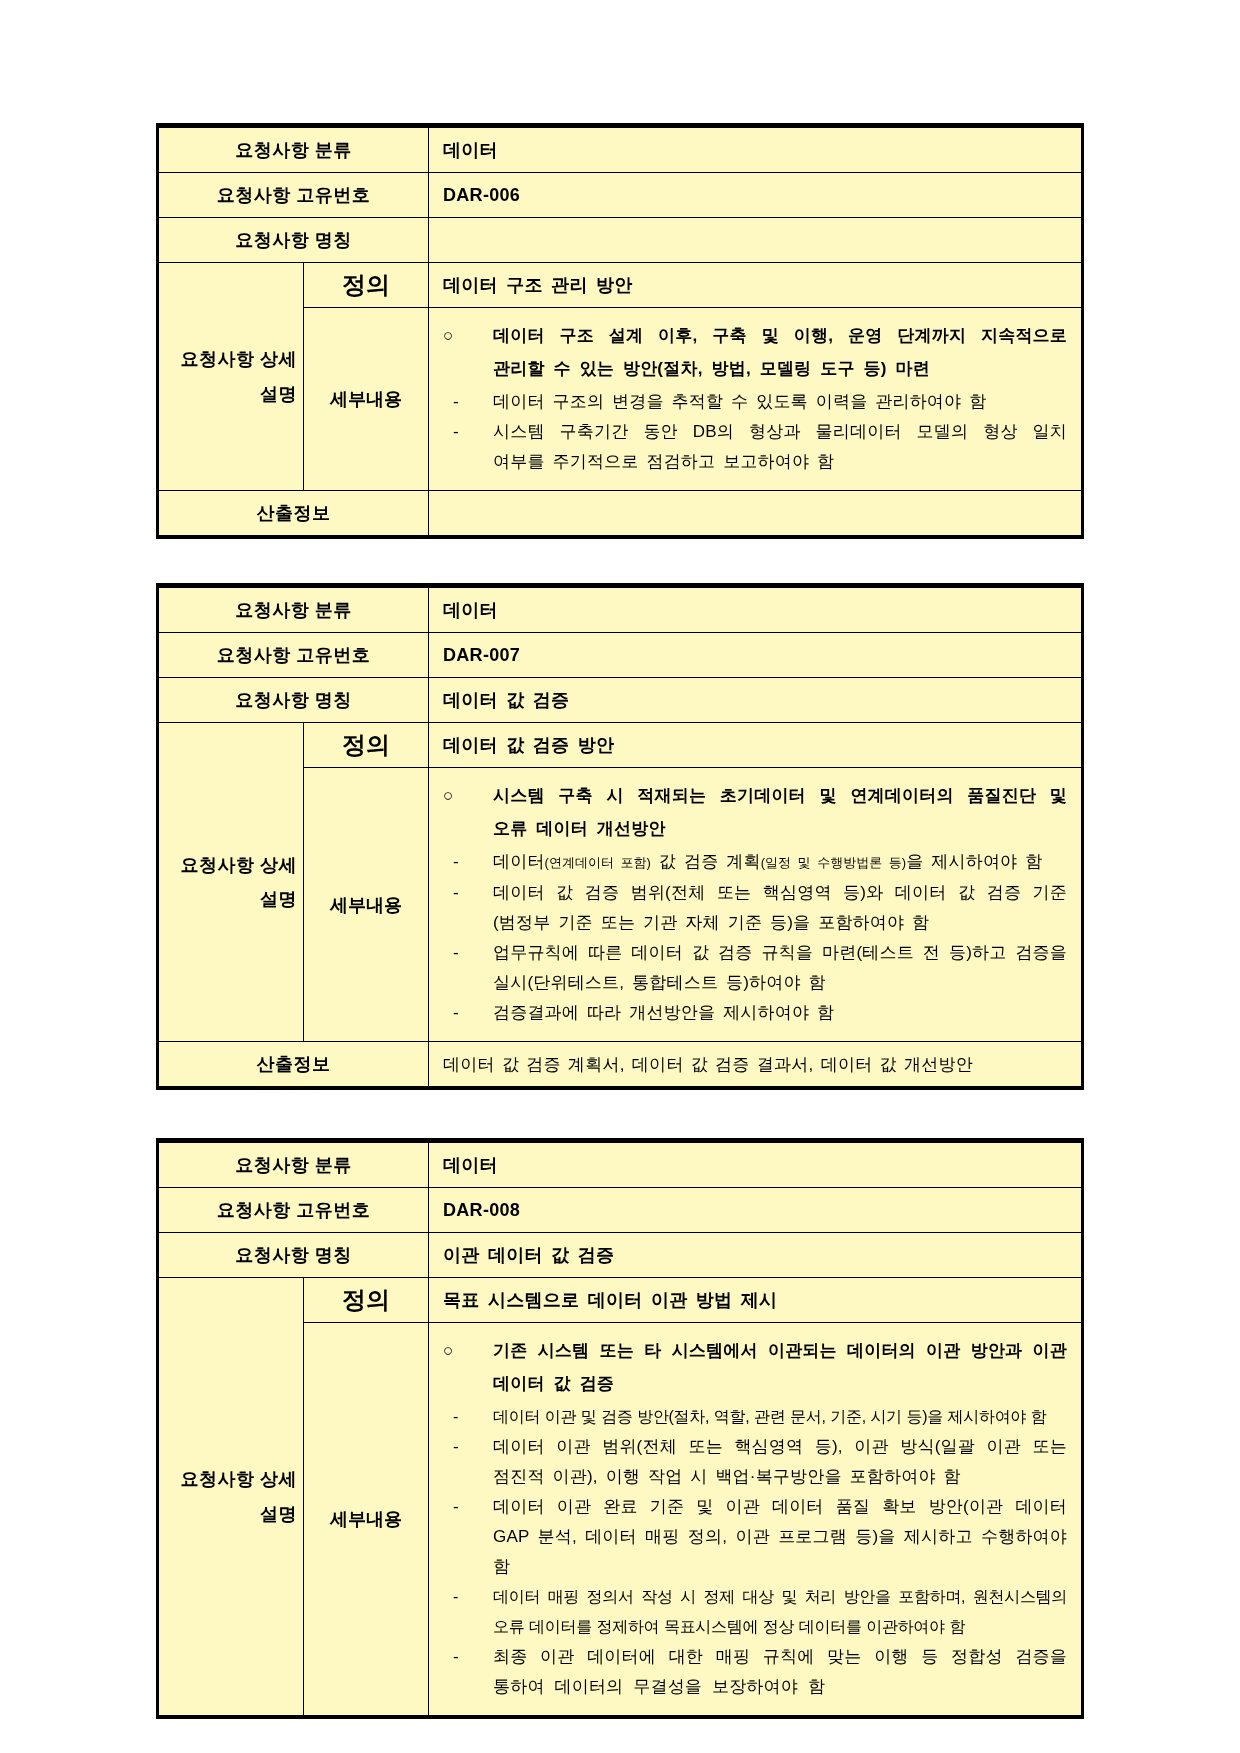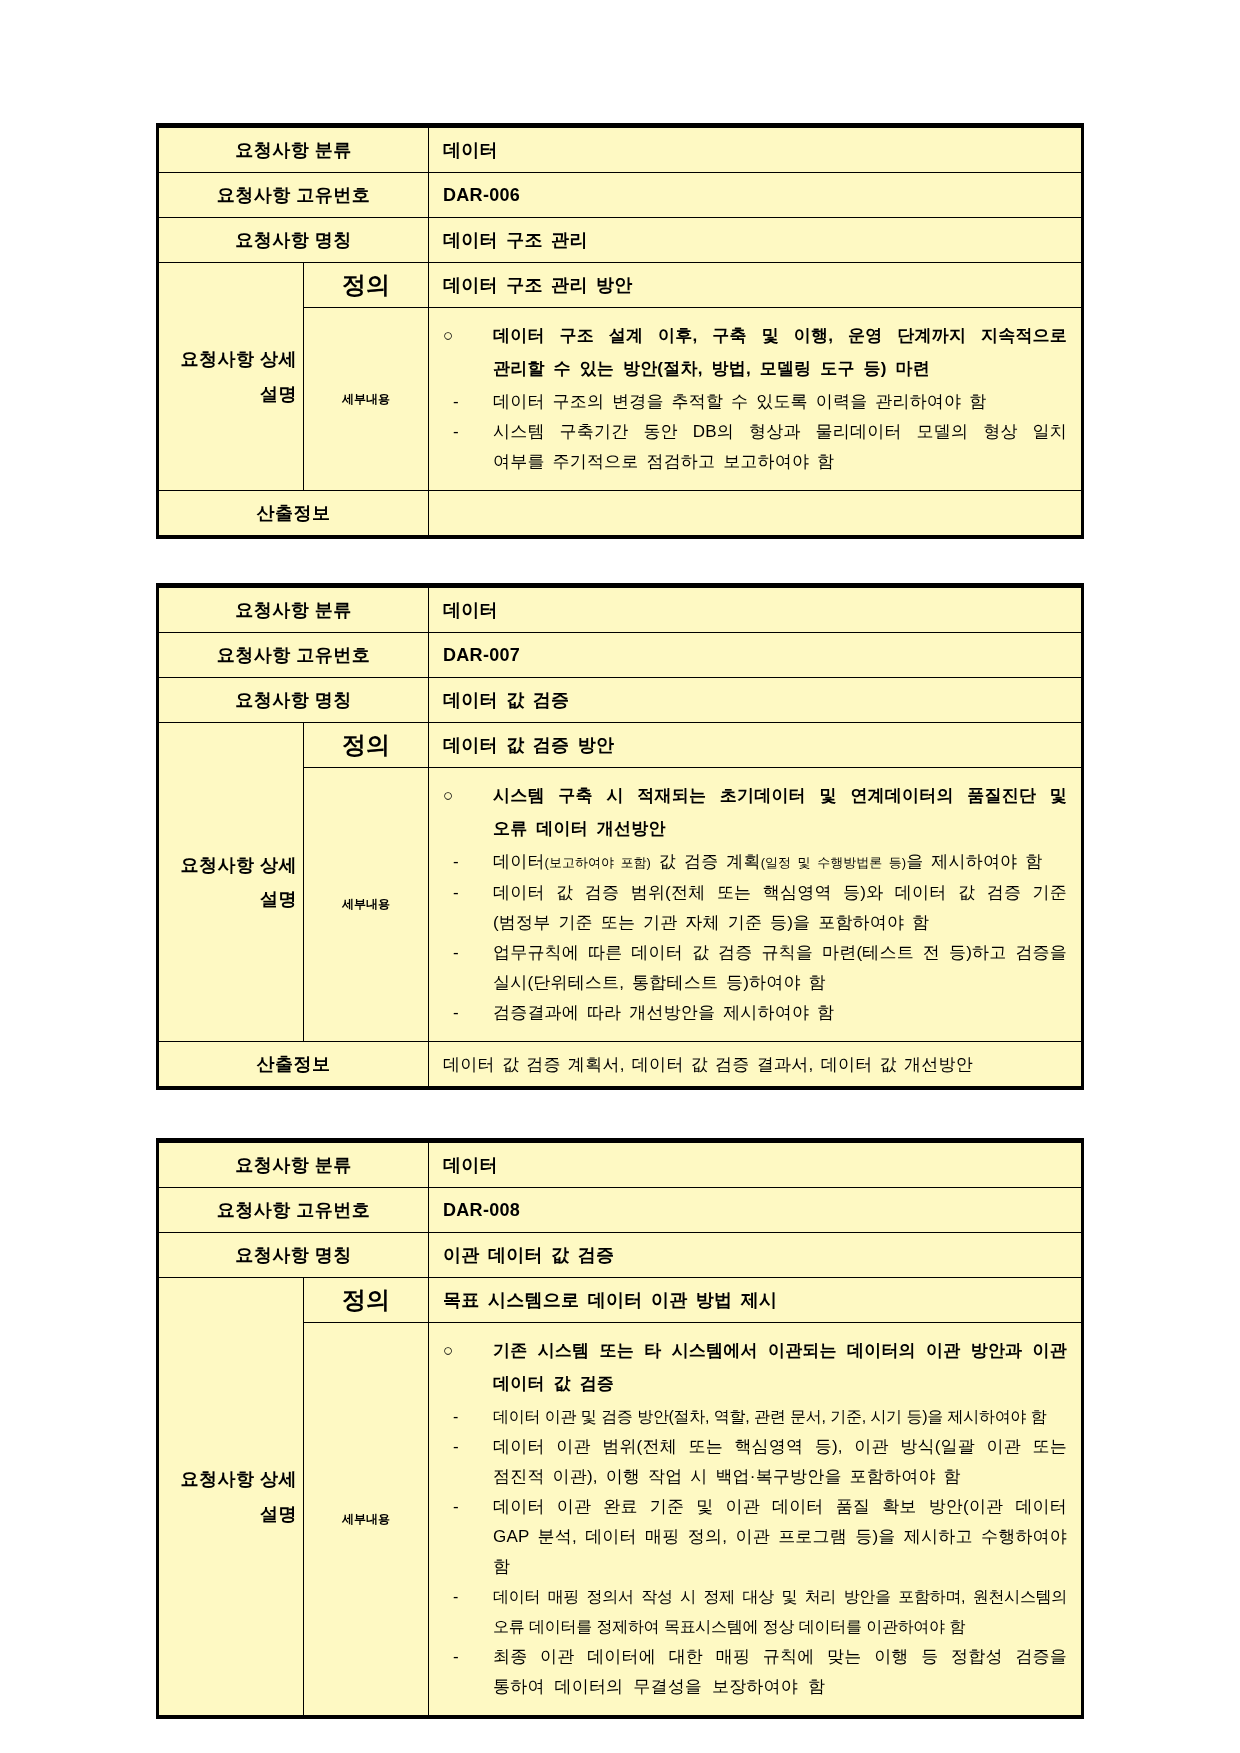--- a/index.html
+++ b/index.html
@@ -93,21 +93,21 @@
     padding: 4px 14px;
     font-weight: bold; font-size: 18px;
     letter-spacing: 0.3px;
     word-spacing: 3px;
   }
   .cell-det-label {
     grid-row: 2; grid-column: 2;
     border-top: 1px solid #000;
     border-right: 1px solid #000;
     display: flex; align-items: center; justify-content: center;
-    font-weight: bold; font-size: 12px;
+    font-weight: bold; font-size: 18px;
   }
   .cell-det-value {
     grid-row: 2; grid-column: 3;
     border-top: 1px solid #000;
     padding: 11px 14px 13px 14px;
   }
 
   .item {
     display: flex;
     font-size: 17px;
@@ -150,21 +150,20 @@
     <div class="row">
       <div class="cell-label">요청사항 분류</div>
       <div class="cell-value">데이터</div>
     </div>
     <div class="row">
       <div class="cell-label">요청사항 고유번호</div>
       <div class="cell-value">DAR-006</div>
     </div>
     <div class="row">
       <div class="cell-label">요청사항 명칭</div>
-      <div class="cell-value">데이터 구조 관리</div>
     </div>
     <div class="detail-block">
       <div class="cell-merged">요청사항 상세설명</div>
       <div class="cell-def-label">정의</div>
       <div class="cell-def-value">데이터 구조 관리 방안</div>
       <div class="cell-det-label">세부내용</div>
       <div class="cell-det-value">
         <div class="item circle bold">
             <span class="marker">○</span>
             <span class="itext"><span>데이터 구조 설계 이후, 구축 및 이행, 운영 단계까지 지속적으로 관리할 수 있는 방안(절차, 방법, 모델링 도구 등) 마련</span></span>
@@ -203,21 +202,21 @@
       <div class="cell-def-label">정의</div>
       <div class="cell-def-value">데이터 값 검증 방안</div>
       <div class="cell-det-label">세부내용</div>
       <div class="cell-det-value">
         <div class="item circle bold">
             <span class="marker">○</span>
             <span class="itext"><span>시스템 구축 시 적재되는 초기데이터 및 연계데이터의 품질진단 및 오류 데이터 개선방안</span></span>
           </div>
         <div class="item dash">
             <span class="marker">-</span>
-            <span class="itext"><span>데이터</span><span class="small">(보고하여야 포함)</span><span> 값 검증 계획</span><span class="small">(일정 및 수행방법론 등)</span><span>을 제시하여야 함</span></span>
+            <span class="itext"><span>데이터</span><span class="small">(연계데이터 포함)</span><span> 값 검증 계획</span><span class="small">(일정 및 수행방법론 등)</span><span>을 제시하여야 함</span></span>
           </div>
         <div class="item dash">
             <span class="marker">-</span>
             <span class="itext"><span>데이터 값 검증 범위(전체 또는 핵심영역 등)와 데이터 값 검증 기준 (범정부 기준 또는 기관 자체 기준 등)을 포함하여야 함</span></span>
           </div>
         <div class="item dash">
             <span class="marker">-</span>
             <span class="itext"><span>업무규칙에 따른 데이터 값 검증 규칙을 마련(테스트 전 등)하고 검증을 실시(단위테스트, 통합테스트 등)하여야 함</span></span>
           </div>
         <div class="item dash">

